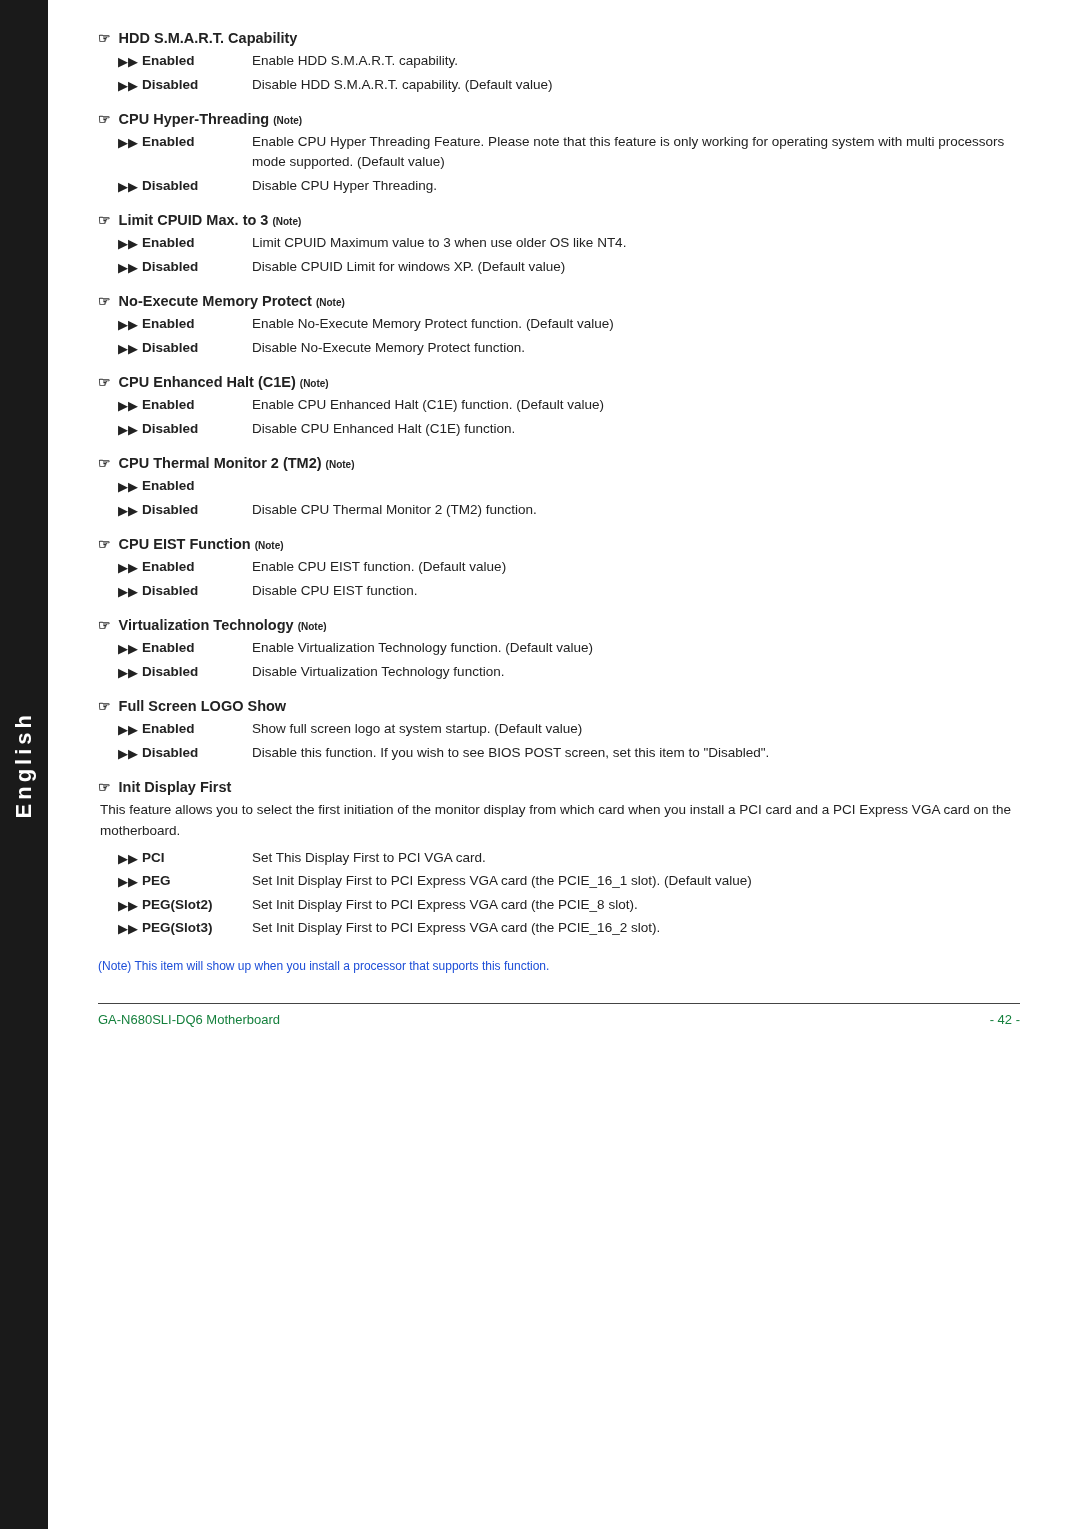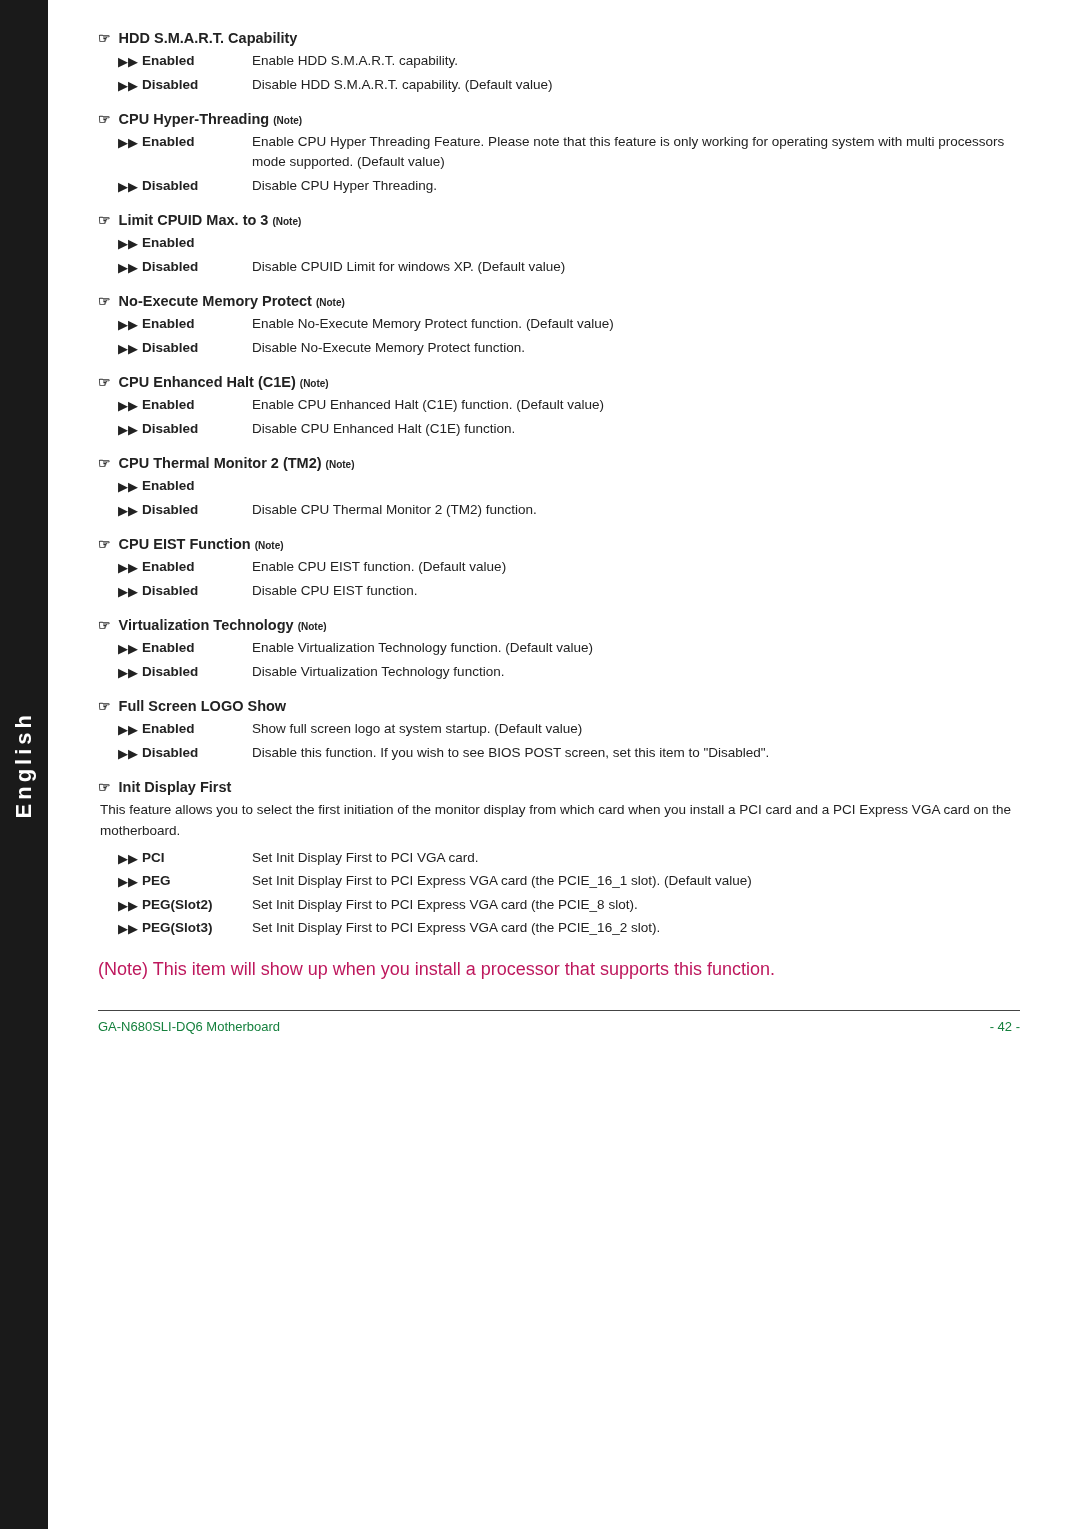--- a/index.html
+++ b/index.html
@@ -116,23 +116,23 @@
     }
 
     .footer {
       display: flex;
       justify-content: space-between;
       font-size: 13px;
       color: #15803d;
     }
 
     .note-section {
-      font-size: 18px;
+      font-size: 12px;
       margin-top: 20px;
-      color: #be185d;
+      color: #1d4ed8;
     }
   </style>
 </head>
 <body>
 
 <div class="page-container">
   <div class="sidebar">
     <span class="sidebar-text">English</span>
   </div>
   <div class="content">
@@ -178,20 +178,21 @@
         <div class="section">
           <div class="section-title">
             <span class="cursor-icon">☞</span>
             <span>Limit CPUID Max. to 3</span>
             <sup class="note">(Note)</sup>
           </div>
           <div class="options">
             <div class="option-row">
               <span class="bullet">▶▶</span>
               <span class="opt-label">Enabled</span>
+              <span class="opt-desc">Limit CPUID Maximum value to 3 when use older OS like NT4.</span>
             </div>
             <div class="option-row">
               <span class="bullet">▶▶</span>
               <span class="opt-label">Disabled</span>
               <span class="opt-desc">Disable CPUID Limit for windows XP. (Default value)</span>
             </div>
           </div>
         </div>
         <div class="section">
           <div class="section-title">
@@ -308,21 +309,21 @@
         <div class="section">
           <div class="section-title">
             <span class="cursor-icon">☞</span>
             <span>Init Display First</span>
           </div>
           <div class="section-desc">This feature allows you to select the first initiation of the monitor display from which card when you install a PCI card and a PCI Express VGA card on the motherboard.</div>
           <div class="options">
             <div class="option-row">
               <span class="bullet">▶▶</span>
               <span class="opt-label">PCI</span>
-              <span class="opt-desc">Set Init Display First to PCI VGA card.</span>
+              <span class="opt-desc">Set This Display First to PCI VGA card.</span>
             </div>
             <div class="option-row">
               <span class="bullet">▶▶</span>
               <span class="opt-label">PEG</span>
               <span class="opt-desc">Set Init Display First to PCI Express VGA card (the PCIE_16_1 slot). (Default value)</span>
             </div>
             <div class="option-row">
               <span class="bullet">▶▶</span>
               <span class="opt-label">PEG(Slot2)</span>
               <span class="opt-desc">Set Init Display First to PCI Express VGA card (the PCIE_8 slot).</span>

